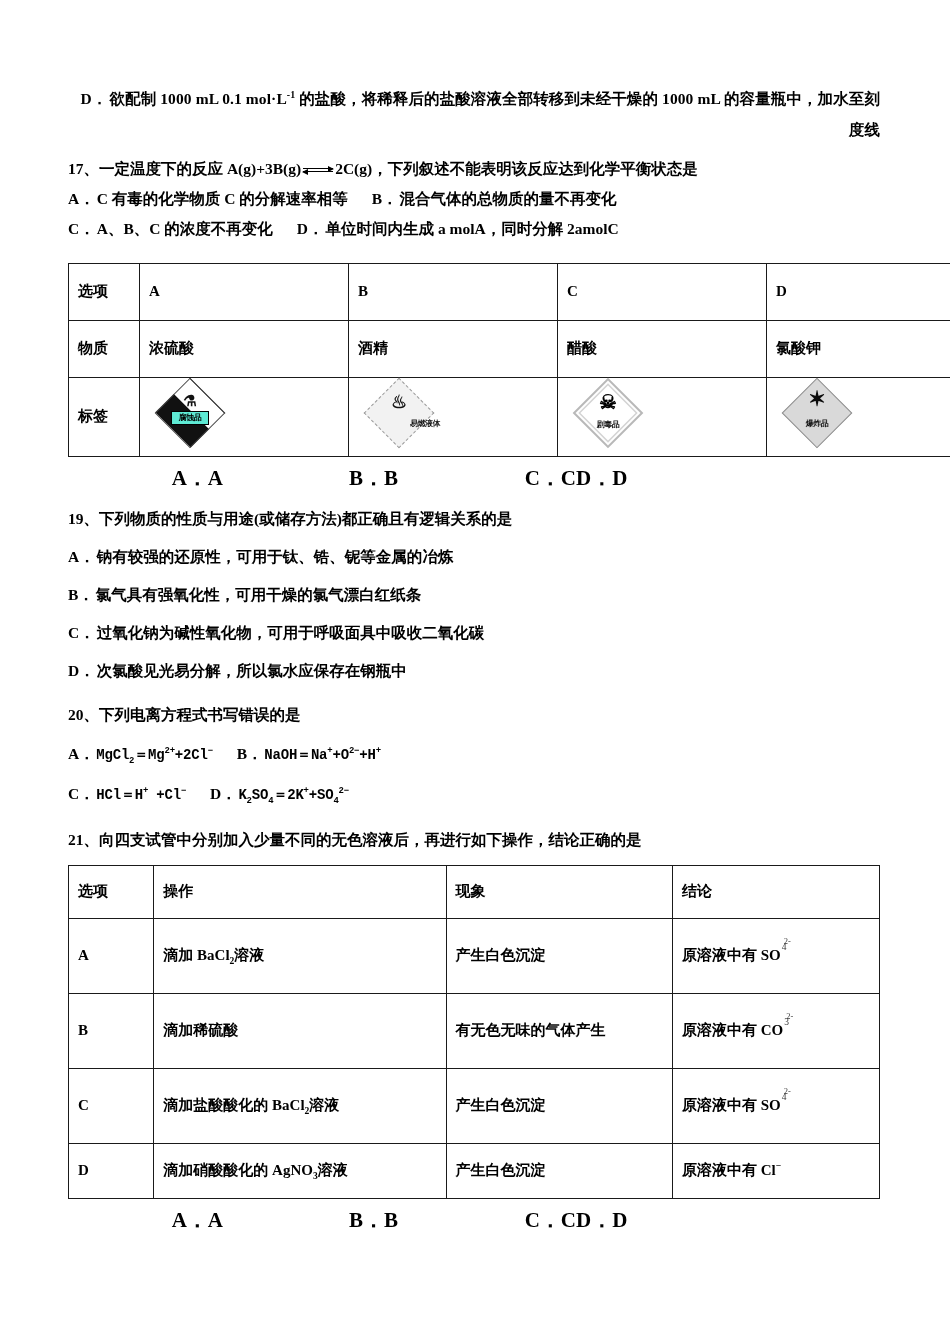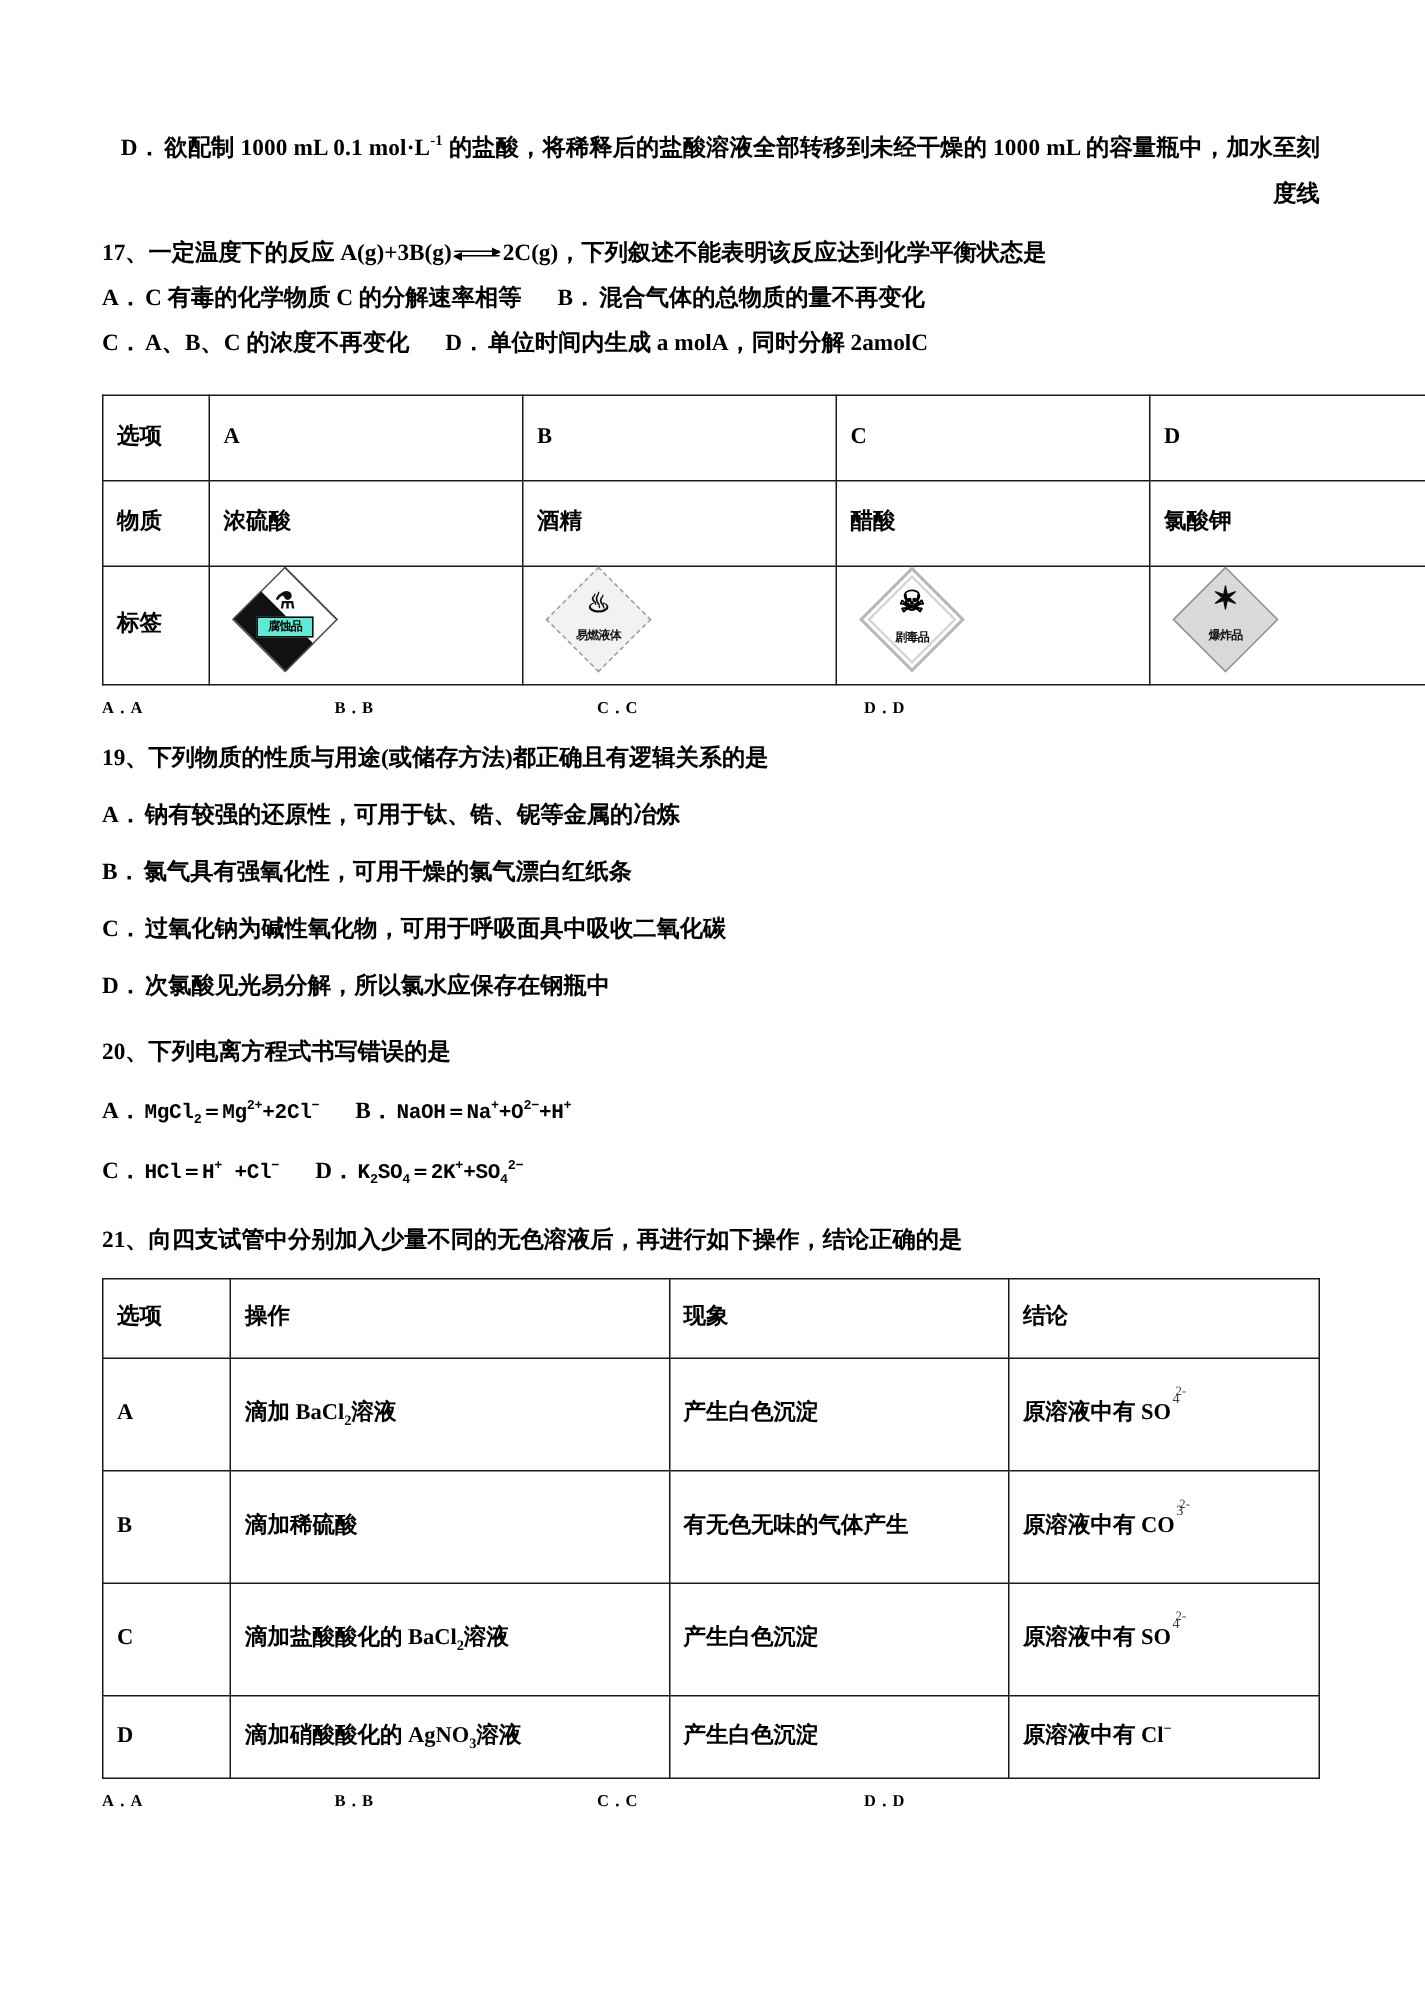--- a/index.html
+++ b/index.html
@@ -233,21 +233,21 @@
     border: 1px solid #000;
     padding: 0 1px;
   }
   .hz-corrosive .hz-glyph { top: 12px; font-size: 15px; color: #111; }
 
   
   .hz-flammable .diamond {
     border: 1.6px dashed #9a9a9a;
     background: #f2f2f2;
   }
-  .hz-flammable .hz-text { color: #1a1a1a; bottom: 14px; }
+  .hz-flammable .hz-text { color: #1a1a1a; bottom: 14px; text-align: right; }
   .hz-flammable .hz-glyph { color: #111; top: 11px; font-size: 18px; }
 
   
   .hz-toxic .diamond {
     border: 2.2px solid #b8b8b8;
     background: #ffffff;
     box-shadow: inset 0 0 0 2px #ffffff, inset 0 0 0 3.5px #d4d4d4;
   }
   .hz-toxic .hz-text { color: #111; bottom: 13px; }
   .hz-toxic .hz-glyph { color: #000; top: 10px; font-size: 20px; }
@@ -255,24 +255,25 @@
   
   .hz-explosive .diamond {
     border: 1.5px solid #8d8d8d;
     background: #d9d9d9;
   }
   .hz-explosive .hz-text { color: #111; bottom: 14px; }
   .hz-explosive .hz-glyph { color: #0b0b0b; top: 7px; font-size: 21px; }
 
   
   .choice-row {
-    font-size: 11px;
+    font-size: 21px;
     font-weight: bold;
     margin: 7px 0 0 0;
     display: flex;
+    text-align: right;
   }
   .choice-row > span { display: inline-block; }
   .ch1 { width: 155px; }
   .ch2 { width: 175px; }
   .ch3 { width: 178px; }
 </style>
 </head>
 <body>
 
 <div class="page">

